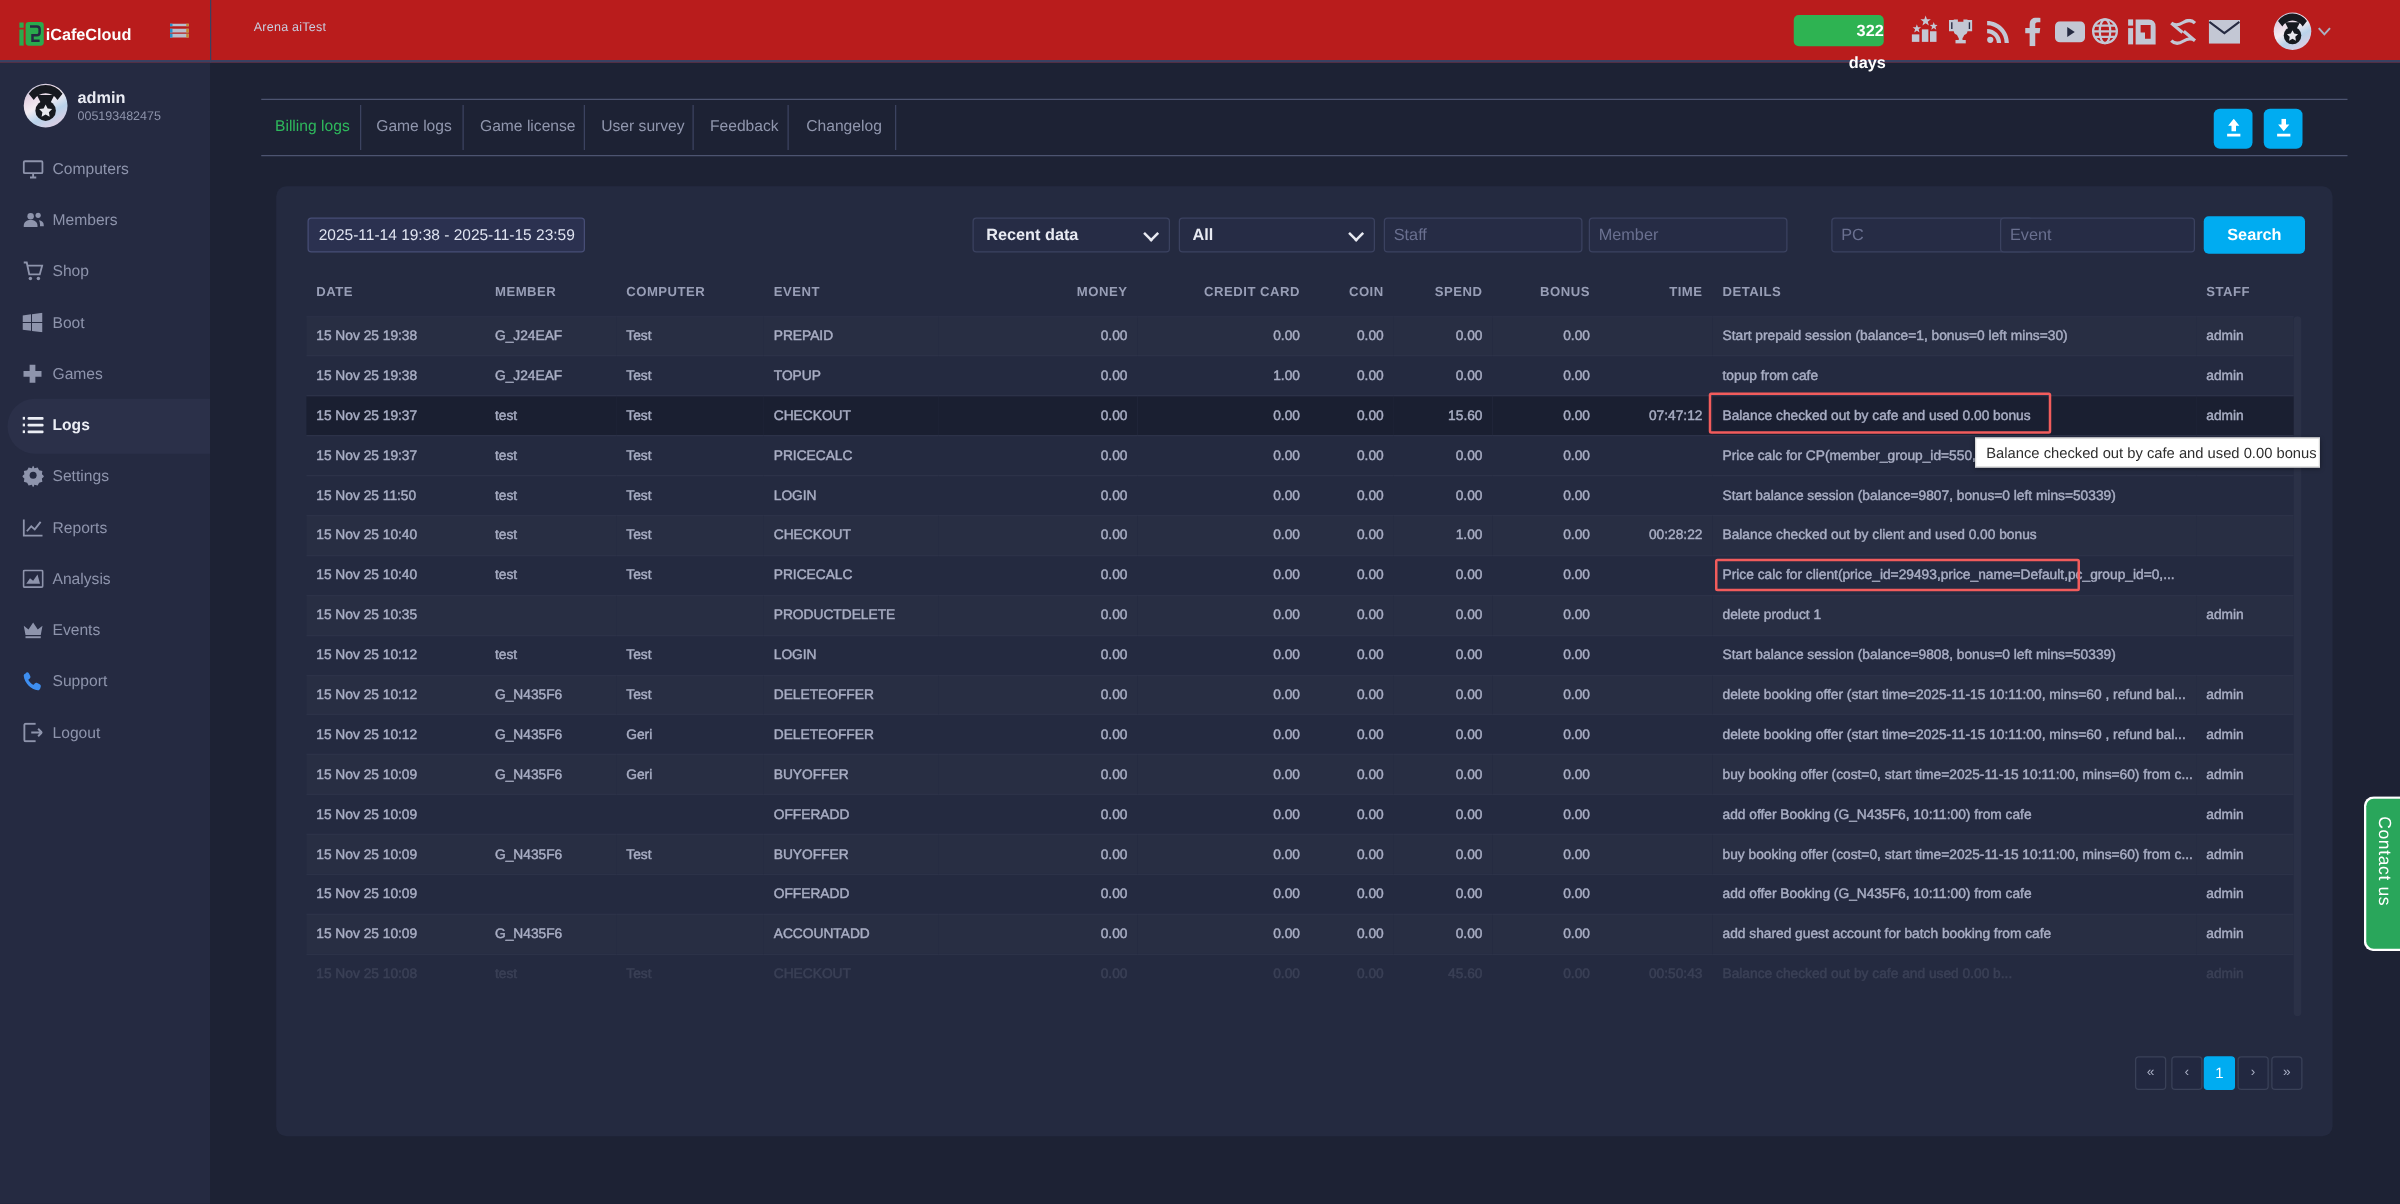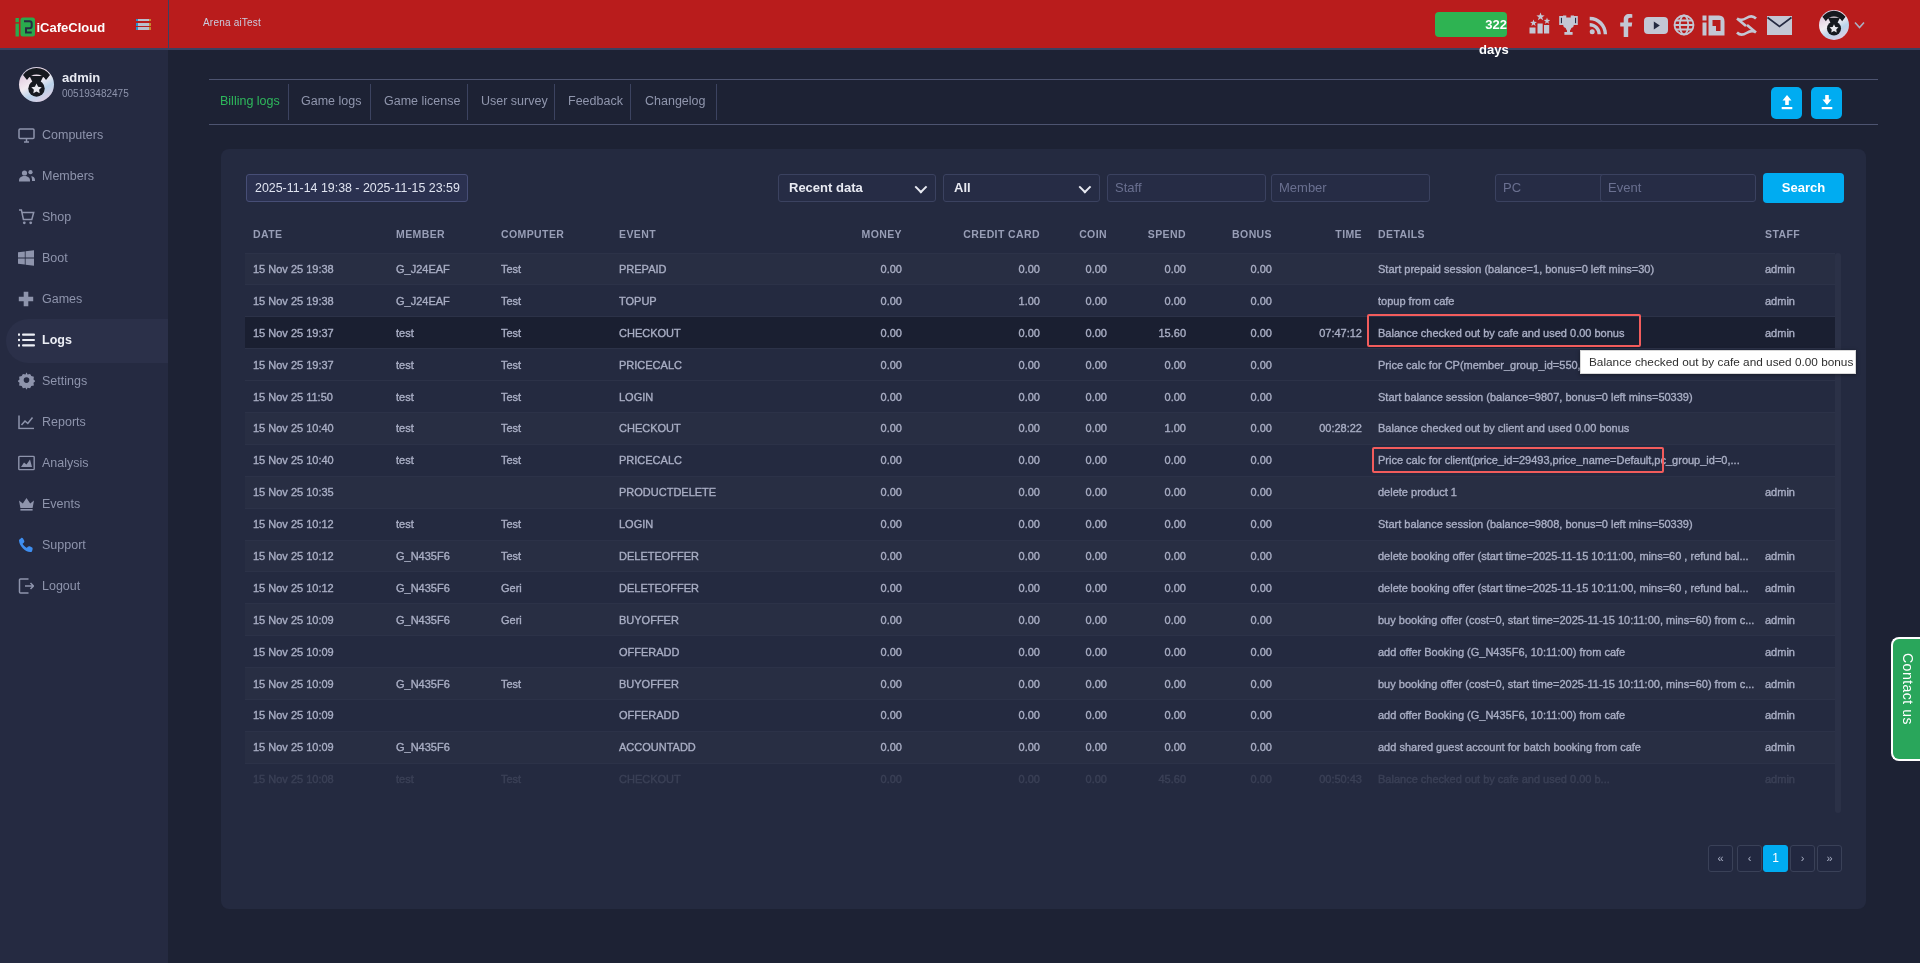--- a/index.html
+++ b/index.html
@@ -283,21 +283,21 @@
       </svg>
   </div>
 </div>
 
 <div id="card">
   <div class="inp" style="left:25px; width:222px; background:#2b3150; border-color:#474e76; padding:0 8px; font-size:12.4px; color:#dfe3f0;">2025-11-14 19:38 - 2025-11-15 23:59</div>
   <div class="inp sel" style="left:557px; width:158px; font-size:13px; font-weight:bold; color:#e8eaf2;">Recent data</div>
   <div class="inp sel" style="left:722px; width:157px; font-size:13px; font-weight:bold; color:#e8eaf2;">All</div>
   <div class="inp" style="left:886px; width:159px; padding:0 7px;"><span class="ph">Staff</span></div>
   <div class="inp" style="left:1050px; width:159px; padding:0 7px;"><span class="ph">Member</span></div>
-  <div class="inp" style="left:1274px; width:161px; padding:0 7px;"><span class="ph">PC</span></div>
+  <div class="inp" style="left:1244px; width:161px; padding:0 7px;"><span class="ph">PC</span></div>
   <div class="inp" style="left:1379px; width:156px; padding:0 7px;"><span class="ph">Event</span></div>
   <div id="search-btn">Search</div>
   <div id="scrolltrack"></div>
   <div id="tablewrap">
   <table>
     <colgroup>
       <col style="width:143px">
           <col style="width:105px">
           <col style="width:118px">
           <col style="width:140px">

